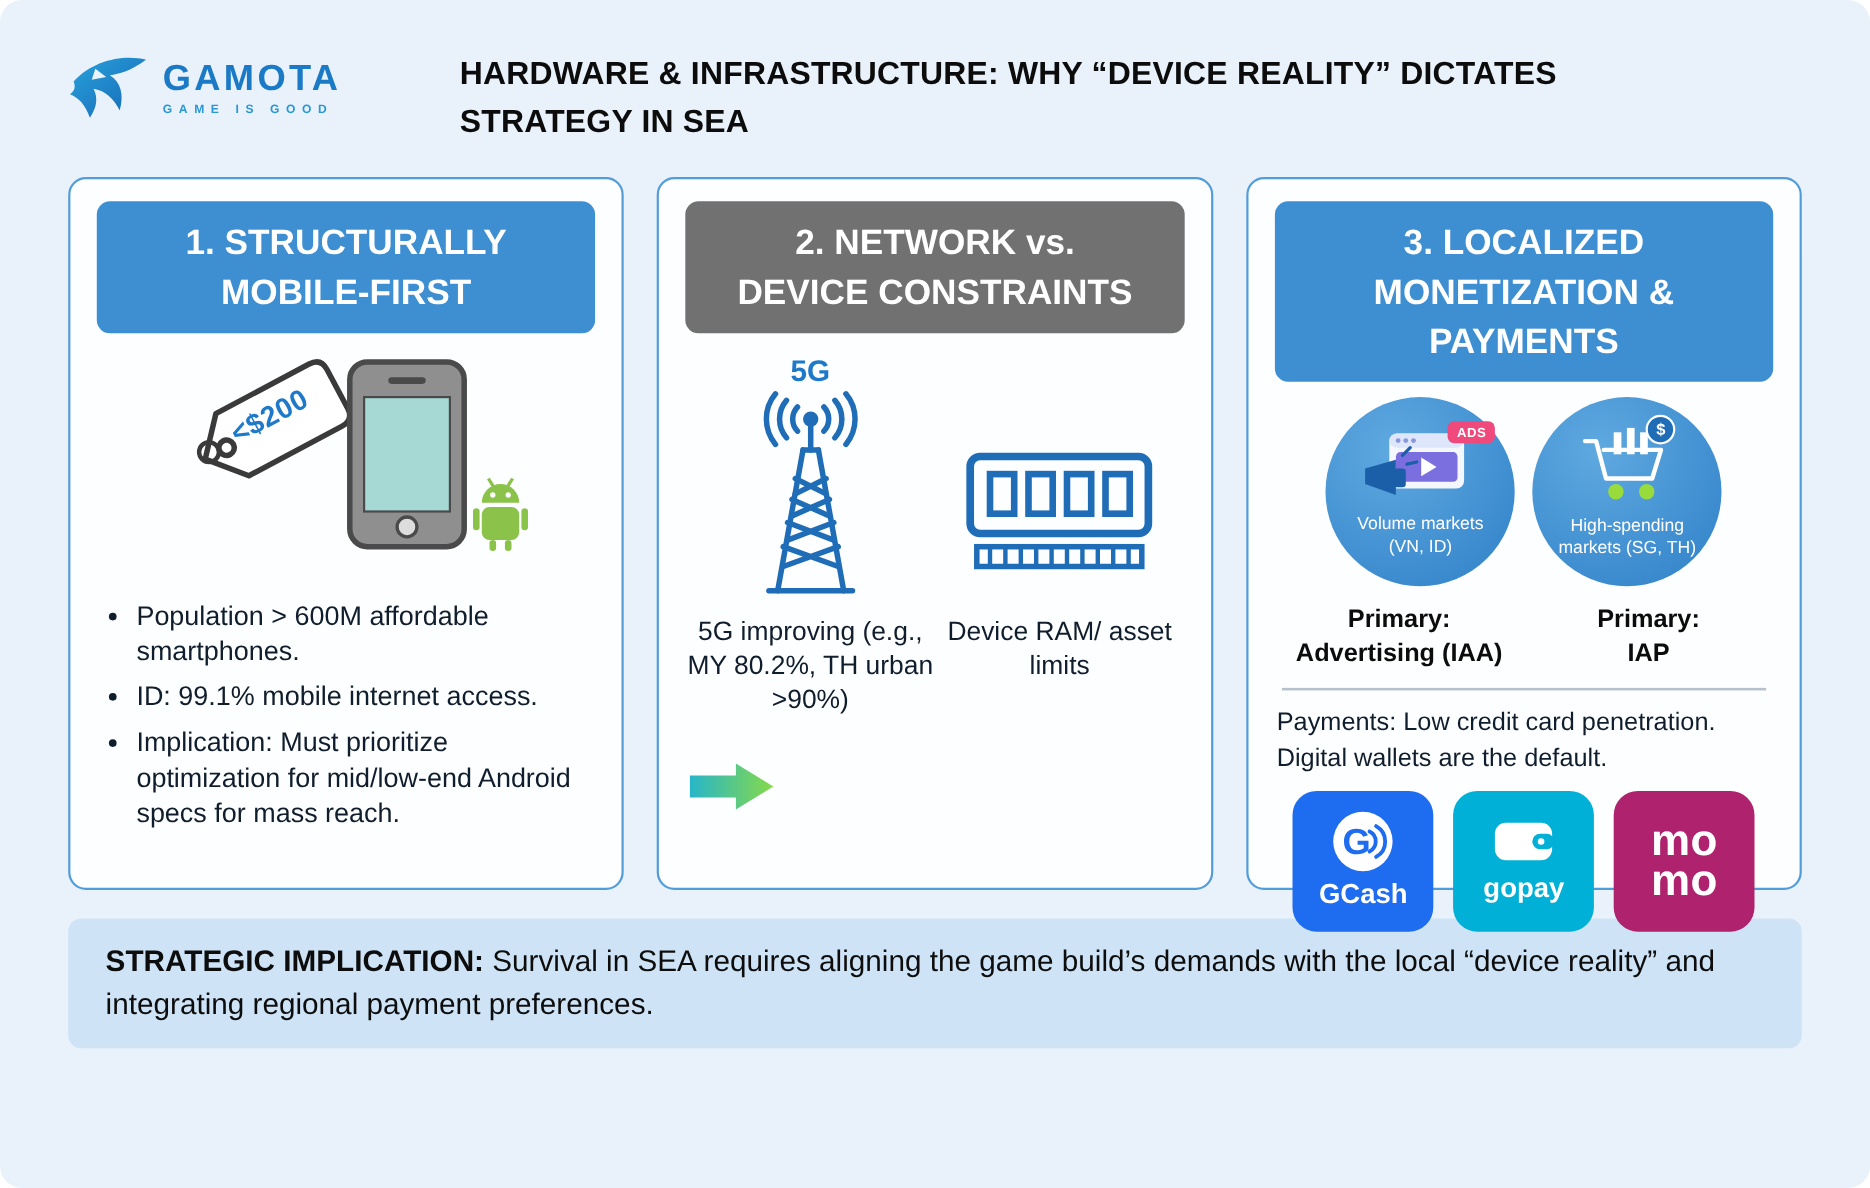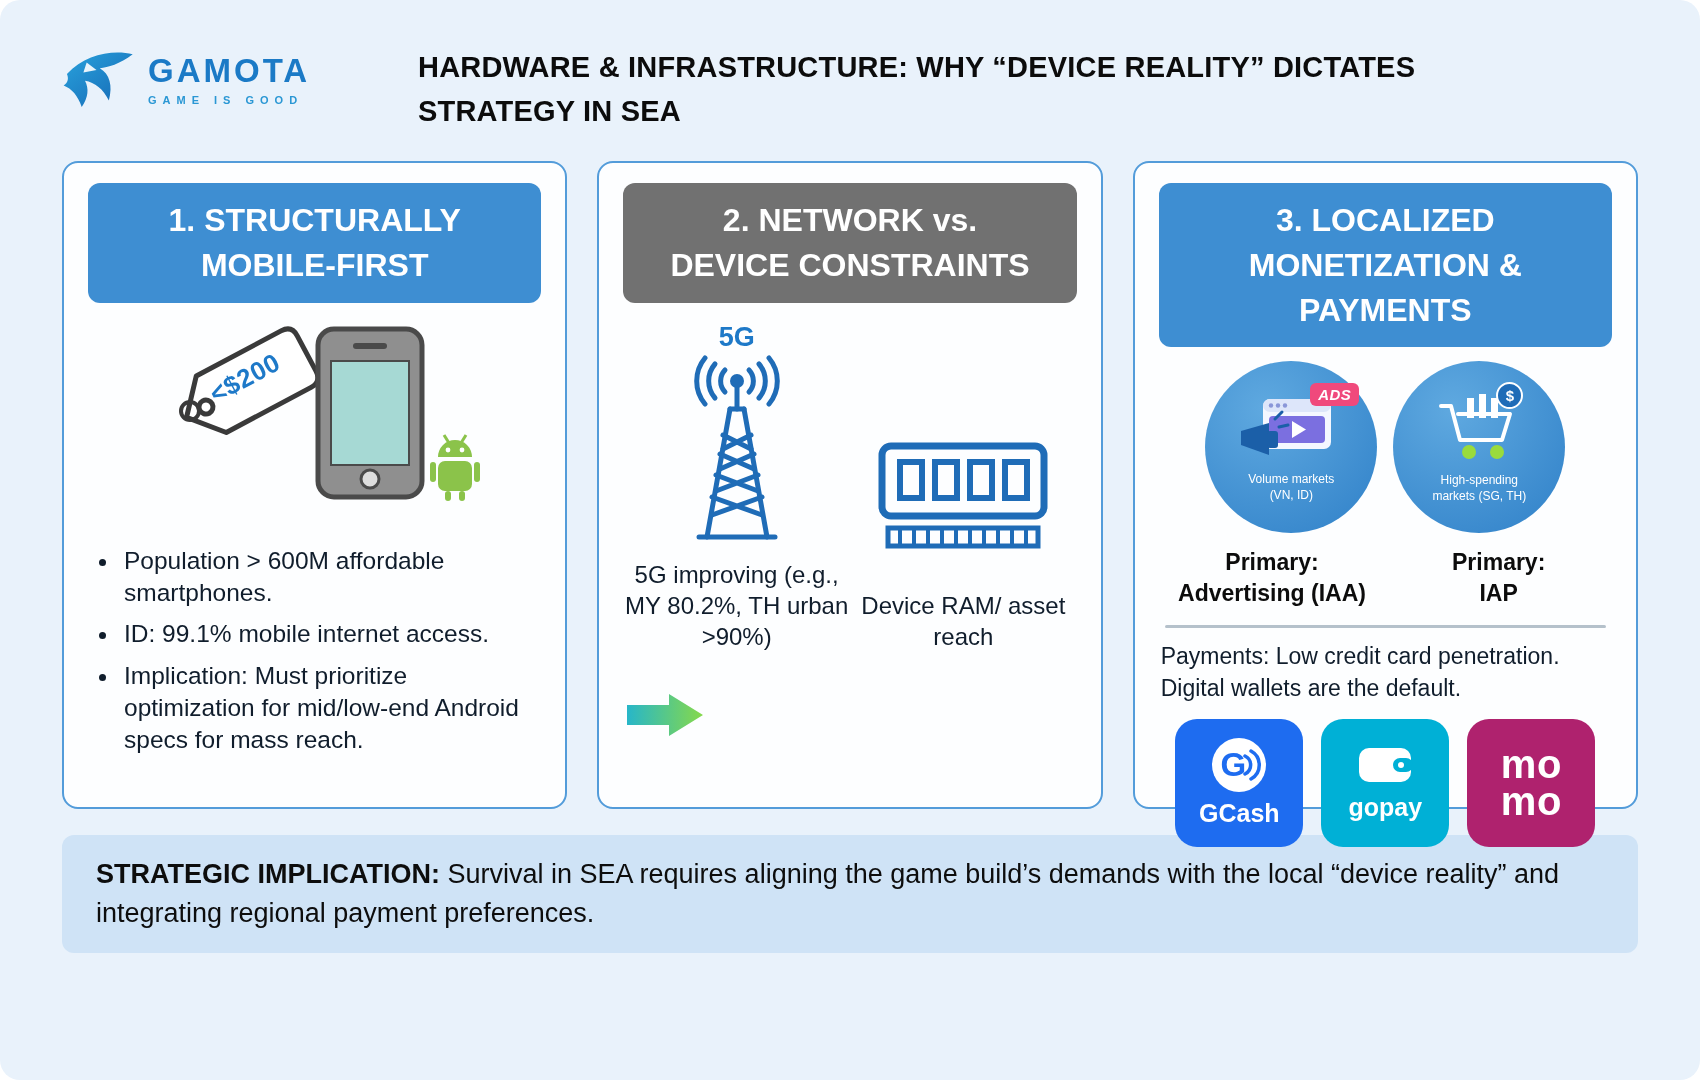--- a/index.html
+++ b/index.html
@@ -38,42 +38,42 @@
   
   .phone-illo { position:relative; height:202px; margin-top:16px; display:flex; justify-content:center; }
   .price-tag-text {
     position:absolute; left:96px; top:44px; width:122px; text-align:center;
     transform:rotate(-28deg); font-weight:800; color:#1e79c8; font-size:26px; letter-spacing:.5px;
   }
   .bullets { margin:24px 4px 0 32px; font-size:24.5px; color:#101d2c; line-height:1.32; }
   .bullets li { margin-bottom:9px; padding-left:4px; }
 
   
-  .net-row { display:flex; margin-top:10px;align-items:flex-end; }
+  .net-row { display:flex; margin-top:10px; }
   .net-col { flex:1; display:flex; flex-direction:column; align-items:center; }
   .fig { height:232px; display:flex; flex-direction:column; align-items:center; justify-content:flex-end; }
   .fiveg-label { font-size:27px; font-weight:800; color:#1e79c8; margin-bottom:2px; }
   .ram-svg { margin-bottom:24px; }
   .net-caption { font-size:24px; color:#101d2c; text-align:center; line-height:1.3; margin-top:14px; max-width:232px; }
   .conclusion { display:flex; gap:14px; margin-top:32px; padding:0 4px; align-items:flex-start; }
   .conclusion svg { flex:none; margin-top:8px; }
   .conclusion-text { font-size:24.5px; font-weight:800; color:#0c0c0c; line-height:1.35; max-width:340px; }
 
   
   .circles { display:flex; justify-content:center; gap:16px; margin-top:14px; }
   .market-circle {
     width:172px; height:172px; border-radius:50%;
     background:radial-gradient(circle at 35% 28%, #5fa9e0, #2f80c8);
     display:flex; flex-direction:column; align-items:center; justify-content:center;
     position:relative; color:#fff;
   }
-  .circle-label { font-size:12px; text-align:center; line-height:1.3; margin-top:7px; font-weight:400; }
+  .circle-label { font-size:16px; text-align:center; line-height:1.3; margin-top:7px; font-weight:400; }
   .ads-badge {
     position:absolute; top:22px; right:18px; background:#f0497c; color:#fff;
-    font-weight:800; font-size:15px; padding:3px 8px; border-radius:6px; letter-spacing:.5px;font-style:italic;
+    font-weight:800; font-size:12px; padding:3px 8px; border-radius:6px; letter-spacing:.5px;
   }
   .cart-wrap { position:relative; }
   .coin {
     position:absolute; top:-8px; right:2px; width:27px; height:27px; border-radius:50%;
     background:#1f6cb7; border:2px solid #fff; color:#fff; font-weight:800; font-size:15px;
     display:flex; align-items:center; justify-content:center;
   }
   .primaries { display:flex; margin-top:14px; }
   .primary { flex:1; text-align:center; font-weight:800; font-size:23px; color:#0c0c0c; line-height:1.35; }
   .divider { border:none; border-top:3px solid #98a8b6; margin:16px 6px 13px; opacity:.7; border-radius:2px; }
@@ -216,21 +216,21 @@
                 <rect x="57" y="22" width="22" height="36"></rect>
                 <rect x="92" y="22" width="22" height="36"></rect>
                 <rect x="127" y="22" width="22" height="36"></rect>
               </g>
               <rect x="10" y="88" width="150" height="18" fill="none" stroke="#1f6cb7" stroke-width="5"></rect>
               <g stroke="#1f6cb7" stroke-width="4">
                 <path d="M22 88 V106 M36 88 V106 M50 88 V106 M64 88 V106 M78 88 V106 M92 88 V106 M106 88 V106 M120 88 V106 M134 88 V106 M148 88 V106"></path>
               </g>
             </svg>
           </div>
-          <div class="net-caption">Device RAM/ asset reach</div>
+          <div class="net-caption">Device RAM/ asset limits</div>
         </div>
       </div>
 
       <div class="conclusion">
         <svg width="78" height="46" viewBox="0 0 78 46">
           <defs>
             <linearGradient id="ag" x1="0" y1="0" x2="1" y2="0">
               <stop offset="0" stop-color="#27b6c9"></stop>
                 <stop offset="1" stop-color="#86d94a"></stop>
             </linearGradient>

